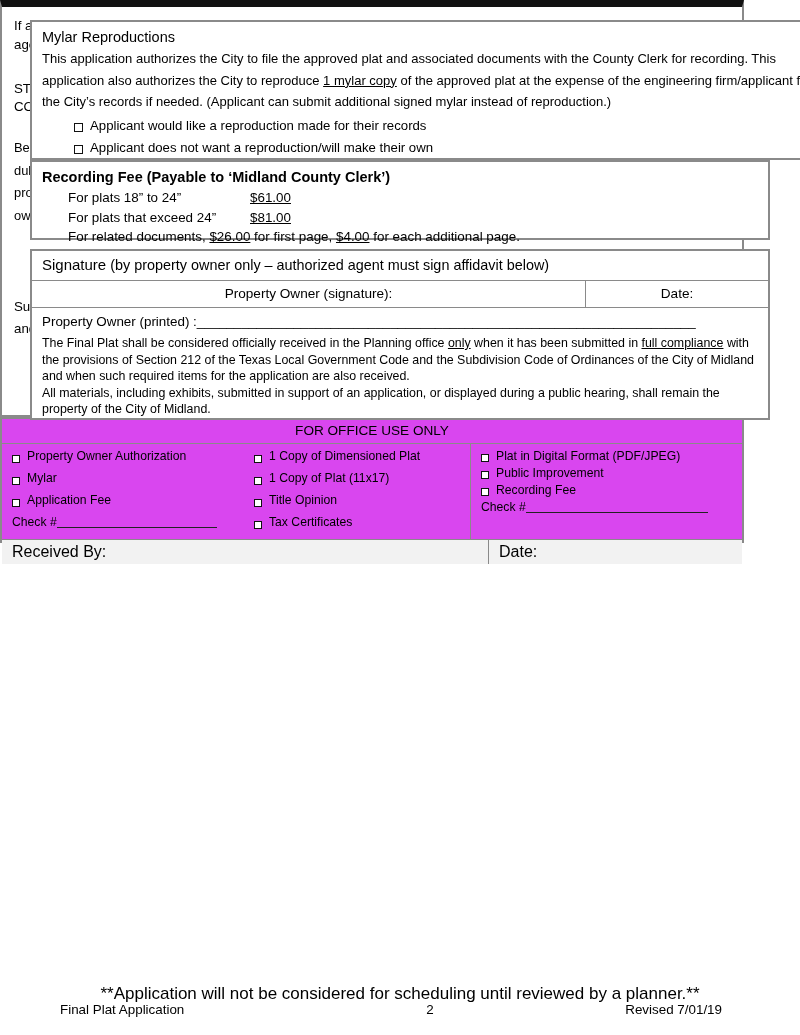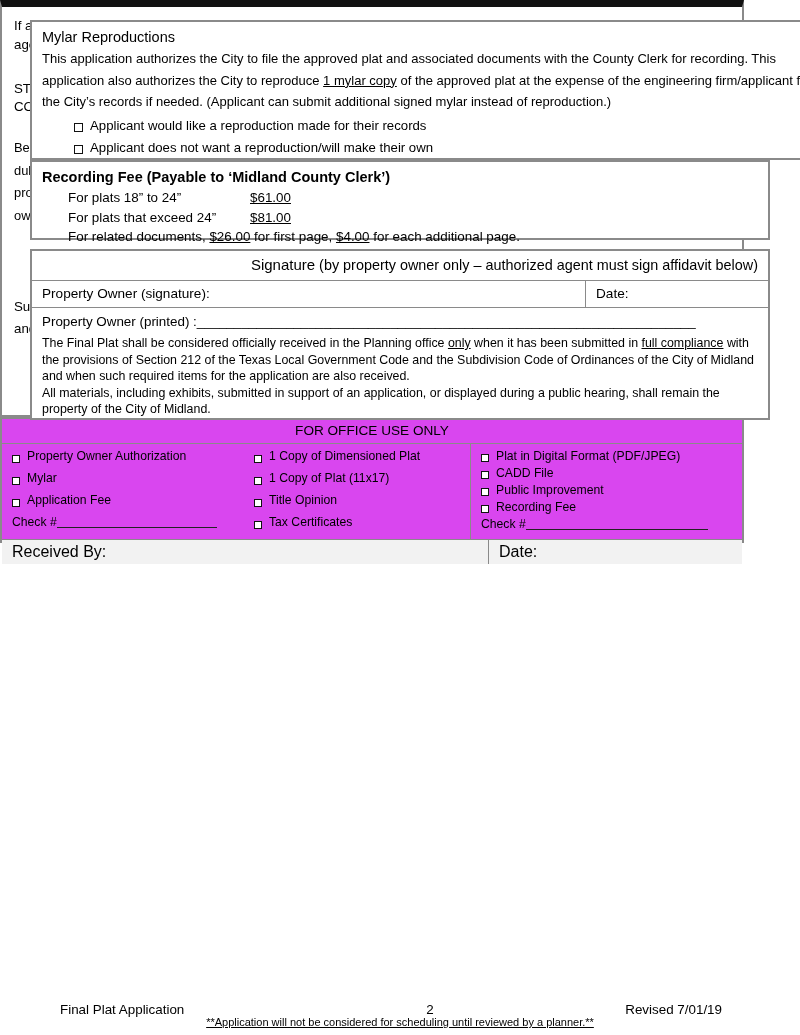--- a/index.html
+++ b/index.html
@@ -84,27 +84,27 @@
   .fee-amount { text-decoration: underline; }
   .fee-line-wide { font-size: 13.4px; line-height: 19.5px; margin-left: 26px; }
 
   
   #sig-box { left: 30px; top: 249px; width: 740px; height: 171px; }
   .sig-hdr {
     border-bottom: 1.6px solid #8a8a8a;
     padding: 4px 10px 5px 10px;
     font-size: 14.4px;
     line-height: 19px;
-    text-align: right;
   }
   .sig-hdr .lbl { font-size: 15px; }
   .sig-row2 {
     display: flex;
     border-bottom: 1.6px solid #8a8a8a;
     font-size: 13.6px;
+    text-align: center;
   }
   .sig-row2 .c1 {
     flex: 0 0 533px;
     padding: 5px 10px 6px 10px;
     border-right: 1.6px solid #8a8a8a;
   }
   .sig-row2 .c2 { flex: 1 1 auto; padding: 5px 10px 6px 10px; }
   .sig-body { padding: 4px 10px 6px 10px; }
   .sig-printed {
     font-size: 13.4px;
@@ -196,25 +196,24 @@
   .office-recv .r1 {
     flex: 0 0 468px;
     padding: 3px 8px 3px 10px;
     border-right: 1.6px solid #8a8a8a;
   }
   .office-recv .r2 { flex: 1 1 auto; padding: 3px 8px 3px 10px; }
 
   
   #notice {
     position: absolute;
-    left: 30px; top: 1012px; width: 740px;
+    left: 30px; top: 984px; width: 740px;
     text-align: center;
-    font-size: 11px;
-    line-height: 20px;
-    text-decoration: underline;
+    font-size: 17px;
+    line-height: 20px;
   }
   #footer {
     position: absolute;
     left: 60px; top: 1000px; width: 680px;
     display: flex;
     font-size: 13.4px;
     line-height: 20px;
   }
   #footer .f-left { flex: 0 0 310px; text-align: left; }
   #footer .f-mid  { flex: 0 0 120px; text-align: center; }
@@ -330,24 +329,20 @@
         </div>
       </div>
 
       <div class="oc oc3">
         <div class="cbrow">
           <span class="cbox cbox-sm"></span>
           <span>Plat in Digital Format (PDF/JPEG)</span>
         </div>
         <div class="cbrow">
           <span class="cbox cbox-sm"></span>
-          <span>CADD File</span>
-        </div>
-        <div class="cbrow">
-          <span class="cbox cbox-sm"></span>
           <span>Public Improvement</span>
         </div>
         <div class="cbrow">
           <span class="cbox cbox-sm"></span>
           <span>Recording Fee</span>
         </div>
         <div class="check-num"><span>Check #</span><span class="check-rule check-rule-3"></span></div>
       </div>
 
     </div>

